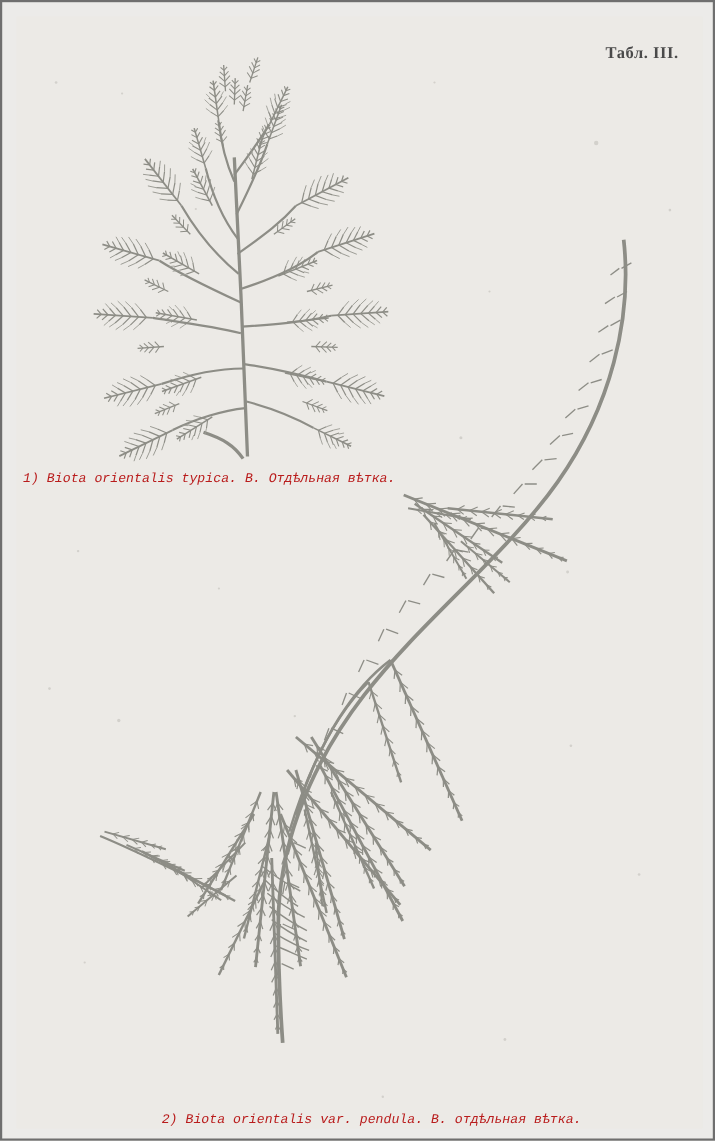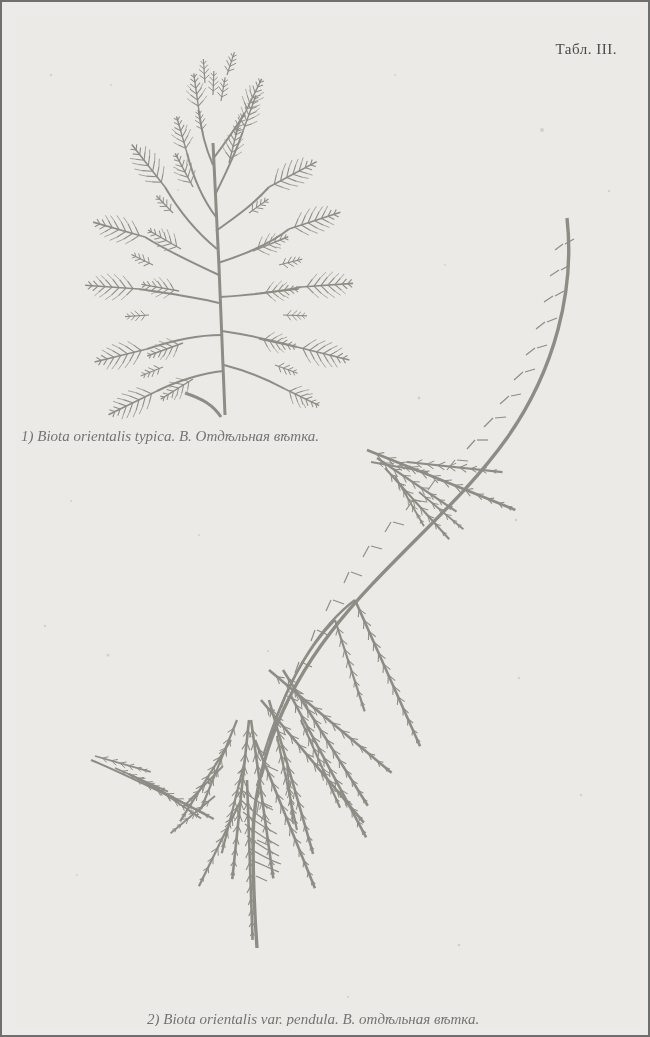--- a/index.html
+++ b/index.html
@@ -38,31 +38,31 @@
     left: 0; top: 0;
     width: 100%; height: 100%;
     pointer-events: none;
     opacity: 0.5;
   }
   .plate-label {
     position: absolute;
     right: 22px;
     top: 26px;
     font-family: "Liberation Serif", serif;
-    font-weight: normal;
+    font-weight: bold;
     font-size: 15px;
     letter-spacing: 0.5px;
     color: #4a4a4a;
   }
   .caption {
     position: absolute;
-    font-family: Liberation Serif, serif;
+    font-family: Liberation Mono, monospace;
     font-style: italic;
-    font-size: 15px;
-    color: #737373;
+    font-size: 12px;
+    color: #b91c1c;
     white-space: nowrap;
   }
   #caption-1 {
     left: 6px;
     top: 413px;
   }
   #caption-2 {
     left: 132px;
     top: 996px;
   }

